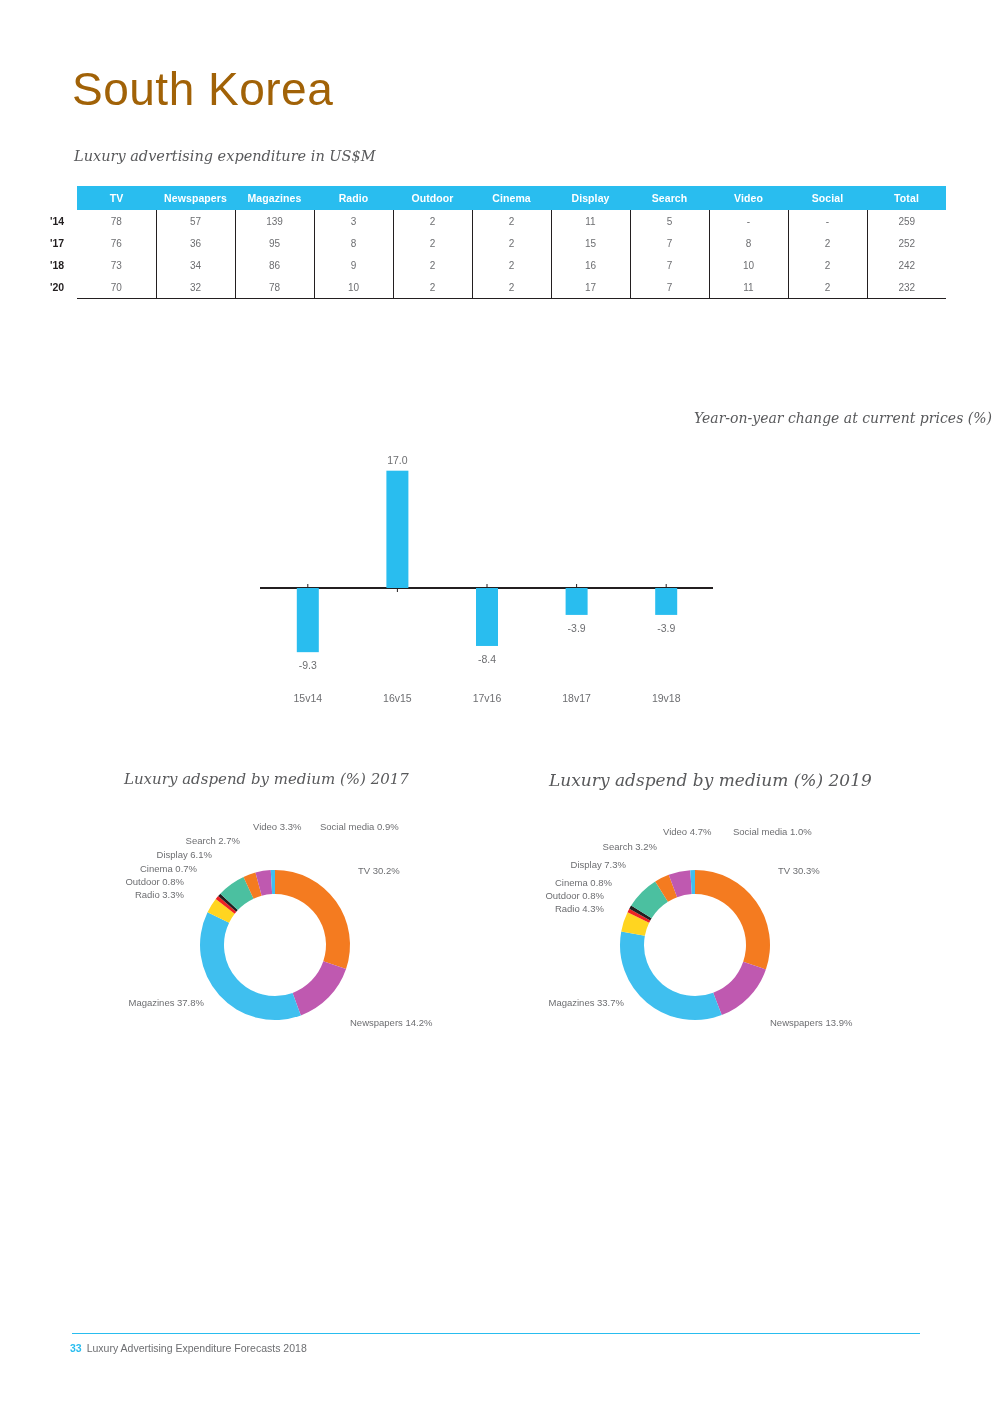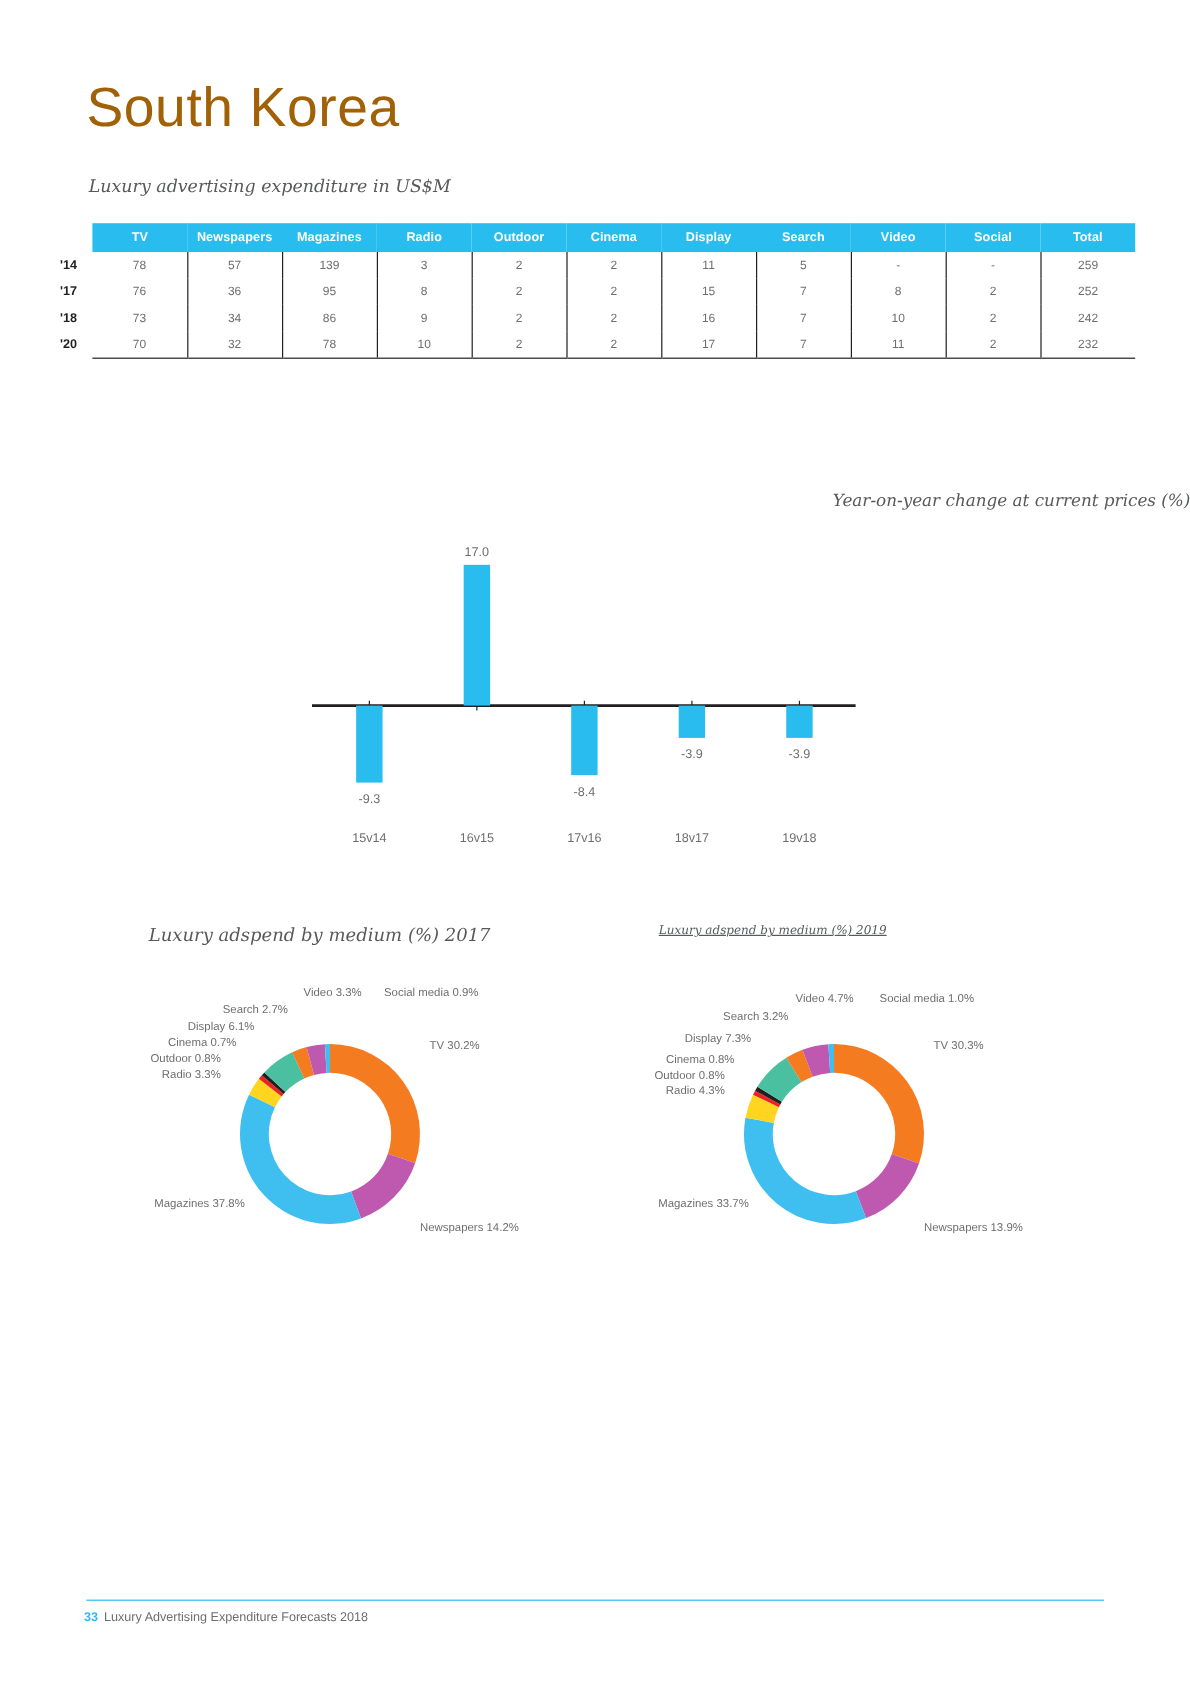--- a/index.html
+++ b/index.html
@@ -119,22 +119,21 @@
   .donut-caption-left {
     position: absolute;
     left: 124px;
     top: 770px;
     font-size: 15px;
   }
   .donut-caption-right {
     position: absolute;
     left: 549px;
     top: 770px;
-    font-size: 10px;
-    text-decoration: underline;
+    font-size: 17px;
   }
   .donut-left {
     position: absolute;
     left: 100px;
     top: 810px;
     width: 380px;
     height: 250px;
   }
   .donut-right {
     position: absolute;

